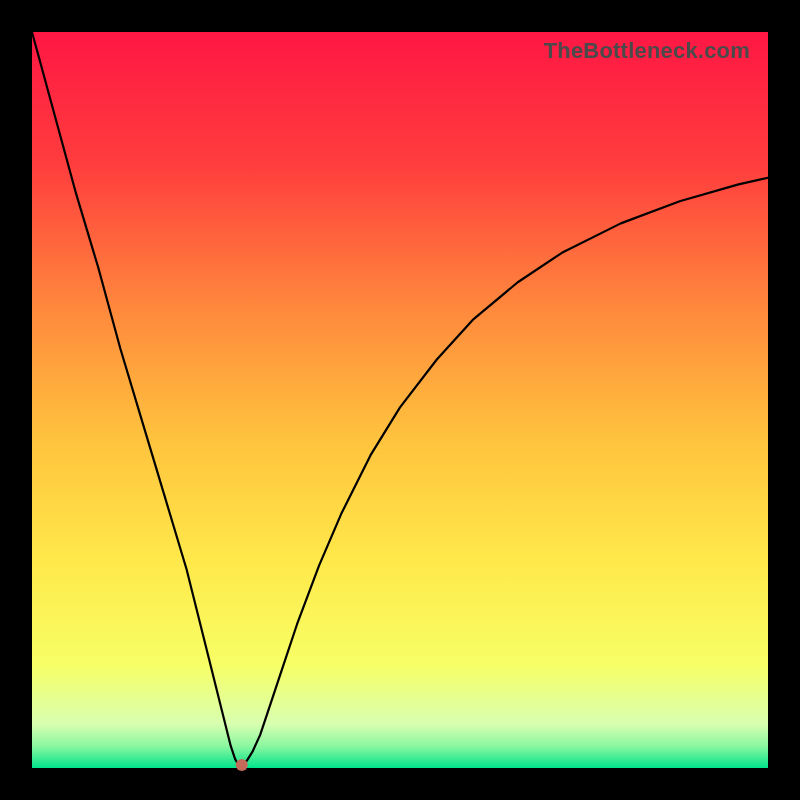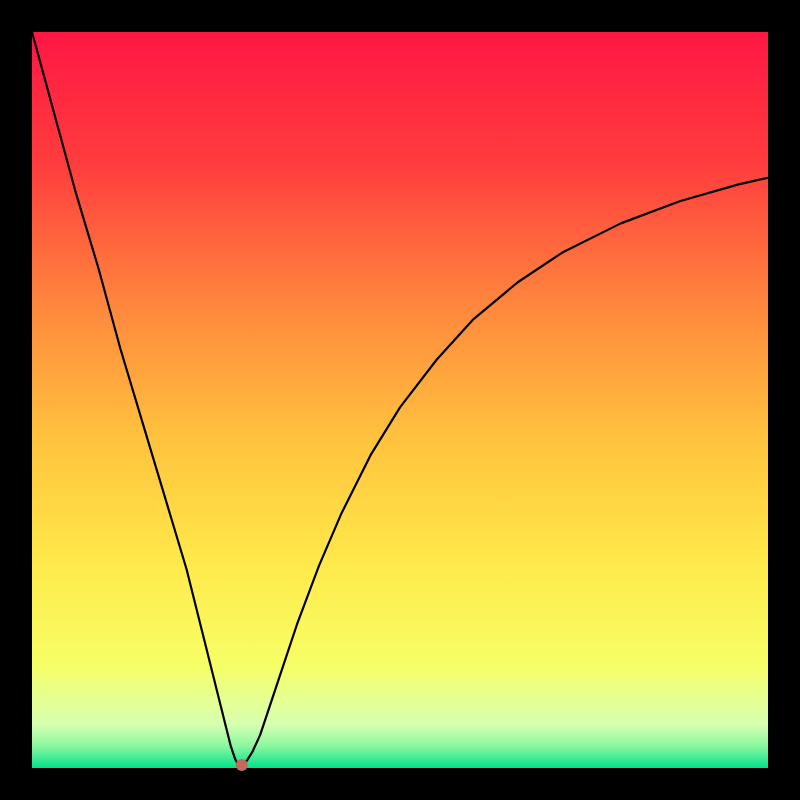--- a/index.html
+++ b/index.html
@@ -52,18 +52,19 @@
   }
   .dot {
     fill: #c46a5a;
   }
 </style>
 </head>
 <body>
 
 <div class="frame">
   <div class="plot-area" style="background: linear-gradient(rgb(255, 23, 68) 0%, rgb(255, 61, 61) 18%, rgb(255, 138, 61) 38%, rgb(255, 194, 61) 55%, rgb(255, 233, 74) 72%, rgb(247, 255, 102) 86%, rgb(216, 255, 176) 94%, rgb(140, 247, 160) 97%, rgb(0, 227, 138) 100%);">
+    <div class="watermark">TheBottleneck.com</div>
     <svg class="curve" viewBox="0 0 736 736" preserveAspectRatio="none">
       <path id="curve-path" class="curve-path" d="M0.00 0.00 L22.08 80.96 L44.16 161.92 L66.24 235.52 L88.32 316.48 L110.40 390.08 L132.48 463.68 L154.56 537.28 L176.64 625.60 L191.36 684.48 L198.72 713.92 L203.14 727.17 L206.08 732.32 L209.76 733.06 L214.91 728.64 L220.80 719.07 L228.16 702.88 L235.52 680.80 L250.24 636.64 L264.96 592.48 L287.04 533.60 L309.12 482.08 L338.56 423.20 L368.00 375.36 L404.80 327.52 L441.60 287.04 L485.76 250.24 L529.92 220.80 L588.80 191.36 L647.68 169.28 L706.56 152.35 L736.00 145.73"></path>
       <circle id="marker-dot" class="dot" cx="209.76" cy="733.06" r="6" style="fill: rgb(196, 106, 90);"></circle>
     </svg>
   </div>
 </div>
 
 </body></html>

